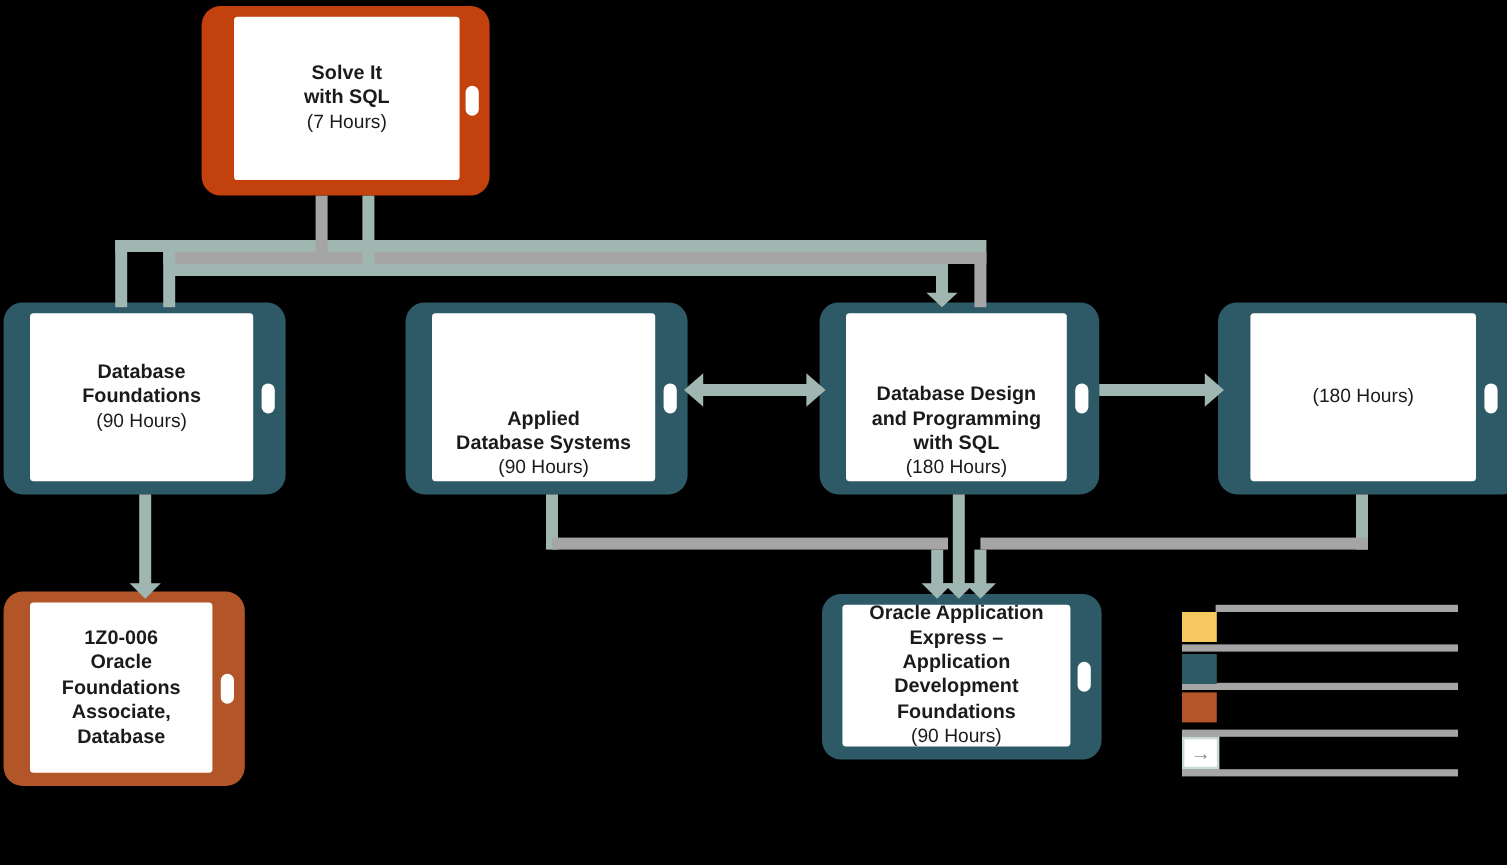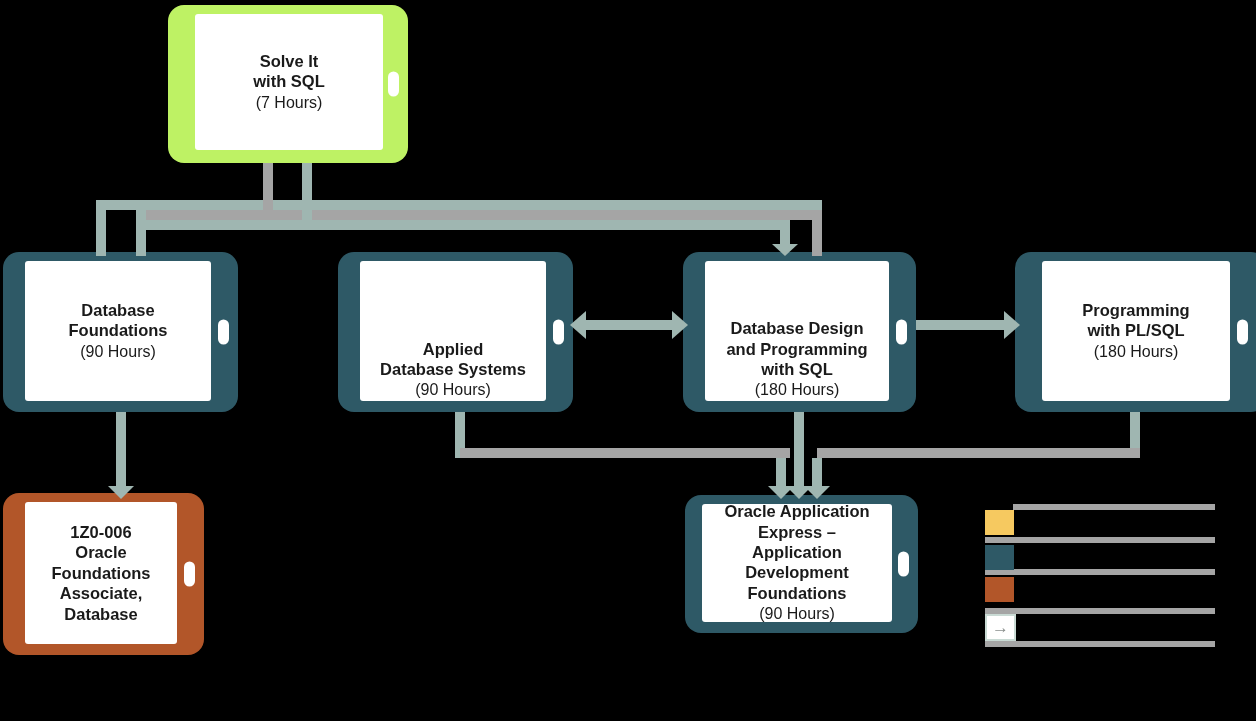--- a/index.html
+++ b/index.html
@@ -1,21 +1,21 @@
 <!DOCTYPE html>
 <html><head>
 <meta charset="utf-8">
 <style>
   html,body{margin:0;padding:0;background:#000;}
   #stage{
     position:relative;width:1256px;height:721px;background:#000;overflow:hidden;
     font-family:"Liberation Sans",sans-serif;
   }
   .tablet{position:absolute;border-radius:16px;}
-  .tablet.yellow{background:#bef264;}
+  .tablet.yellow{background:#c2410c;}
   .tablet.teal{background:#2E5966;}
   .tablet.rust{background:#B25629;}
   .screen{
     position:absolute;left:22px;top:9px;right:27px;bottom:11px;
     background:#fff;border-radius:3px;
     display:flex;flex-direction:column;align-items:center;justify-content:center;
     text-align:center;color:#1a1a1a;
   }
   .screen.text-top{justify-content:flex-end;}
   .title{font-weight:700;font-size:16.5px;line-height:1.24;white-space:pre-line;}
@@ -124,22 +124,20 @@
       <div class="title">Database Design
 and Programming
 with SQL</div>
       <div class="hours">(180 Hours)</div>
     </div>
     <div class="home"></div>
   </div>
 
   <div class="tablet teal clipped" style="left:1015px;top:252px;width:252px;height:160px;">
     <div class="screen" style="left:27px;right:37px;">
-      <div class="title">Programming
-with PL/SQL</div>
       <div class="hours">(180 Hours)</div>
     </div>
     <div class="home"></div>
   </div>
 
   <div class="tablet rust" style="left:3px;top:493px;width:201px;height:162px;">
     <div class="screen">
       <div class="title">1Z0-006
 Oracle Foundations
 Associate,

